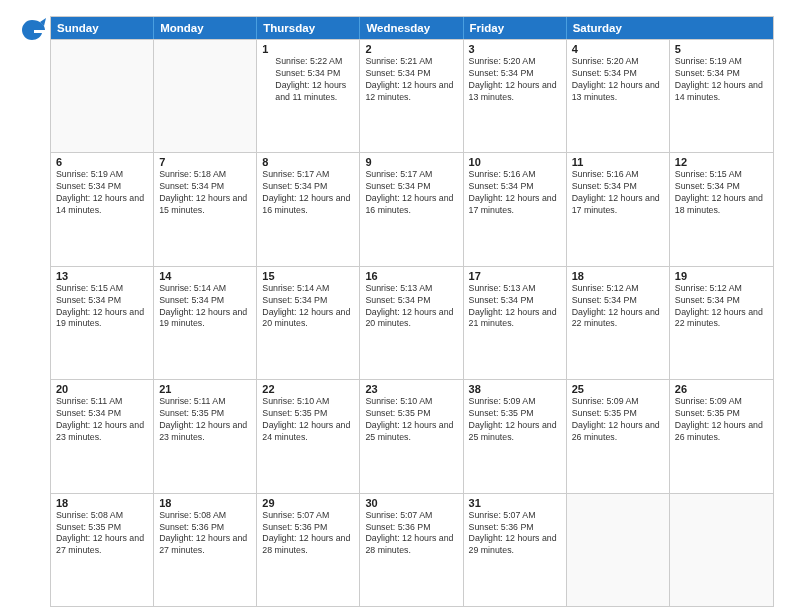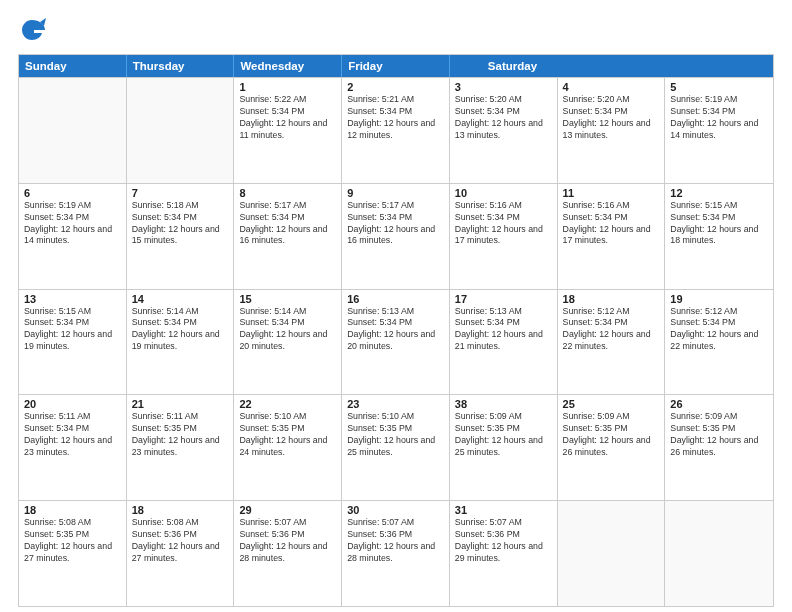--- a/index.html
+++ b/index.html
@@ -8,21 +8,21 @@
       background: #fff;
       width: 792px;
       height: 612px;
       overflow: hidden;
     }
     .page {
       width: 792px;
       height: 612px;
       padding: 16px 18px 5px 18px;
       display: flex;
-      flex-direction: column;
+      flex-direction: row;
     }
     .header {
       display: flex;
       justify-content: space-between;
       align-items: flex-start;
       margin-bottom: 10px;
     }
     .logo {
       display: flex;
       align-items: center;
@@ -64,21 +64,21 @@
       background: #2176c7;
     }
     .cal-header-cell {
       color: #fff;
       font-size: 11.5px;
       font-weight: bold;
       padding: 5px 6px;
       text-align: left;
       border-right: 1px solid #4a9fe0;
     }
-    .cal-header-cell:last-child { border-right: none; margin-left: 32px; }
+    .cal-header-cell:last-child { border-right: none; }
     .cal-body {
       flex: 1;
       display: flex;
       flex-direction: column;
     }
     .cal-row {
       display: grid;
       grid-template-columns: repeat(7, 1fr);
       flex: 1;
       border-top: 1px solid #ccc;
@@ -122,32 +122,33 @@
     </div>
     <div class="title-block">
       <div class="main-title"></div>
       <div class="subtitle"></div>
     </div>
   </div>
 
   <div class="calendar">
     <div class="cal-header" id="cal-header">
         <div class="cal-header-cell">Sunday</div>
+        <div class="cal-header-cell">Monday</div>
         <div class="cal-header-cell">Thursday</div>
         <div class="cal-header-cell">Wednesday</div>
         <div class="cal-header-cell">Friday</div>
         <div class="cal-header-cell">Saturday</div>
       </div>
     <div class="cal-body" id="cal-body">
         <div class="cal-row">
           <div class="cal-cell empty"></div>
           <div class="cal-cell empty"></div>
           <div class="cal-cell">
             <div class="day-num">1</div>
-            <div class="cell-info" style="white-space: pre-line;">Sunrise: 5:22 AM
+            <div class="cell-info" style="white-space: pre-line; margin-left: 13px;">Sunrise: 5:22 AM
 Sunset: 5:34 PM
 Daylight: 12 hours and 11 minutes.</div>
           </div>
           <div class="cal-cell">
             <div class="day-num">2</div>
             <div class="cell-info" style="white-space: pre-line;">Sunrise: 5:21 AM
 Sunset: 5:34 PM
 Daylight: 12 hours and 12 minutes.</div>
           </div>
           <div class="cal-cell">

